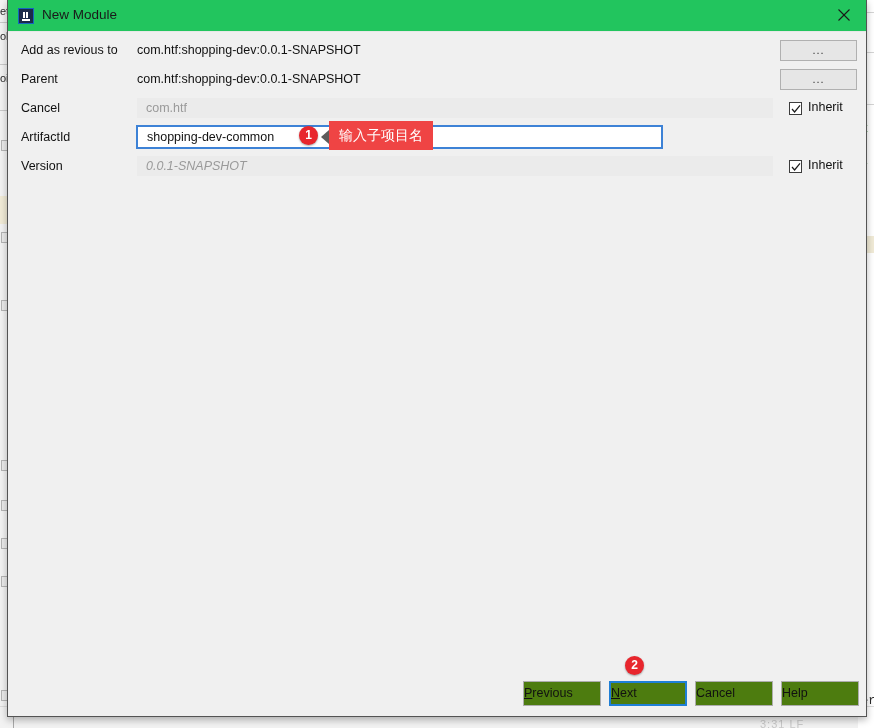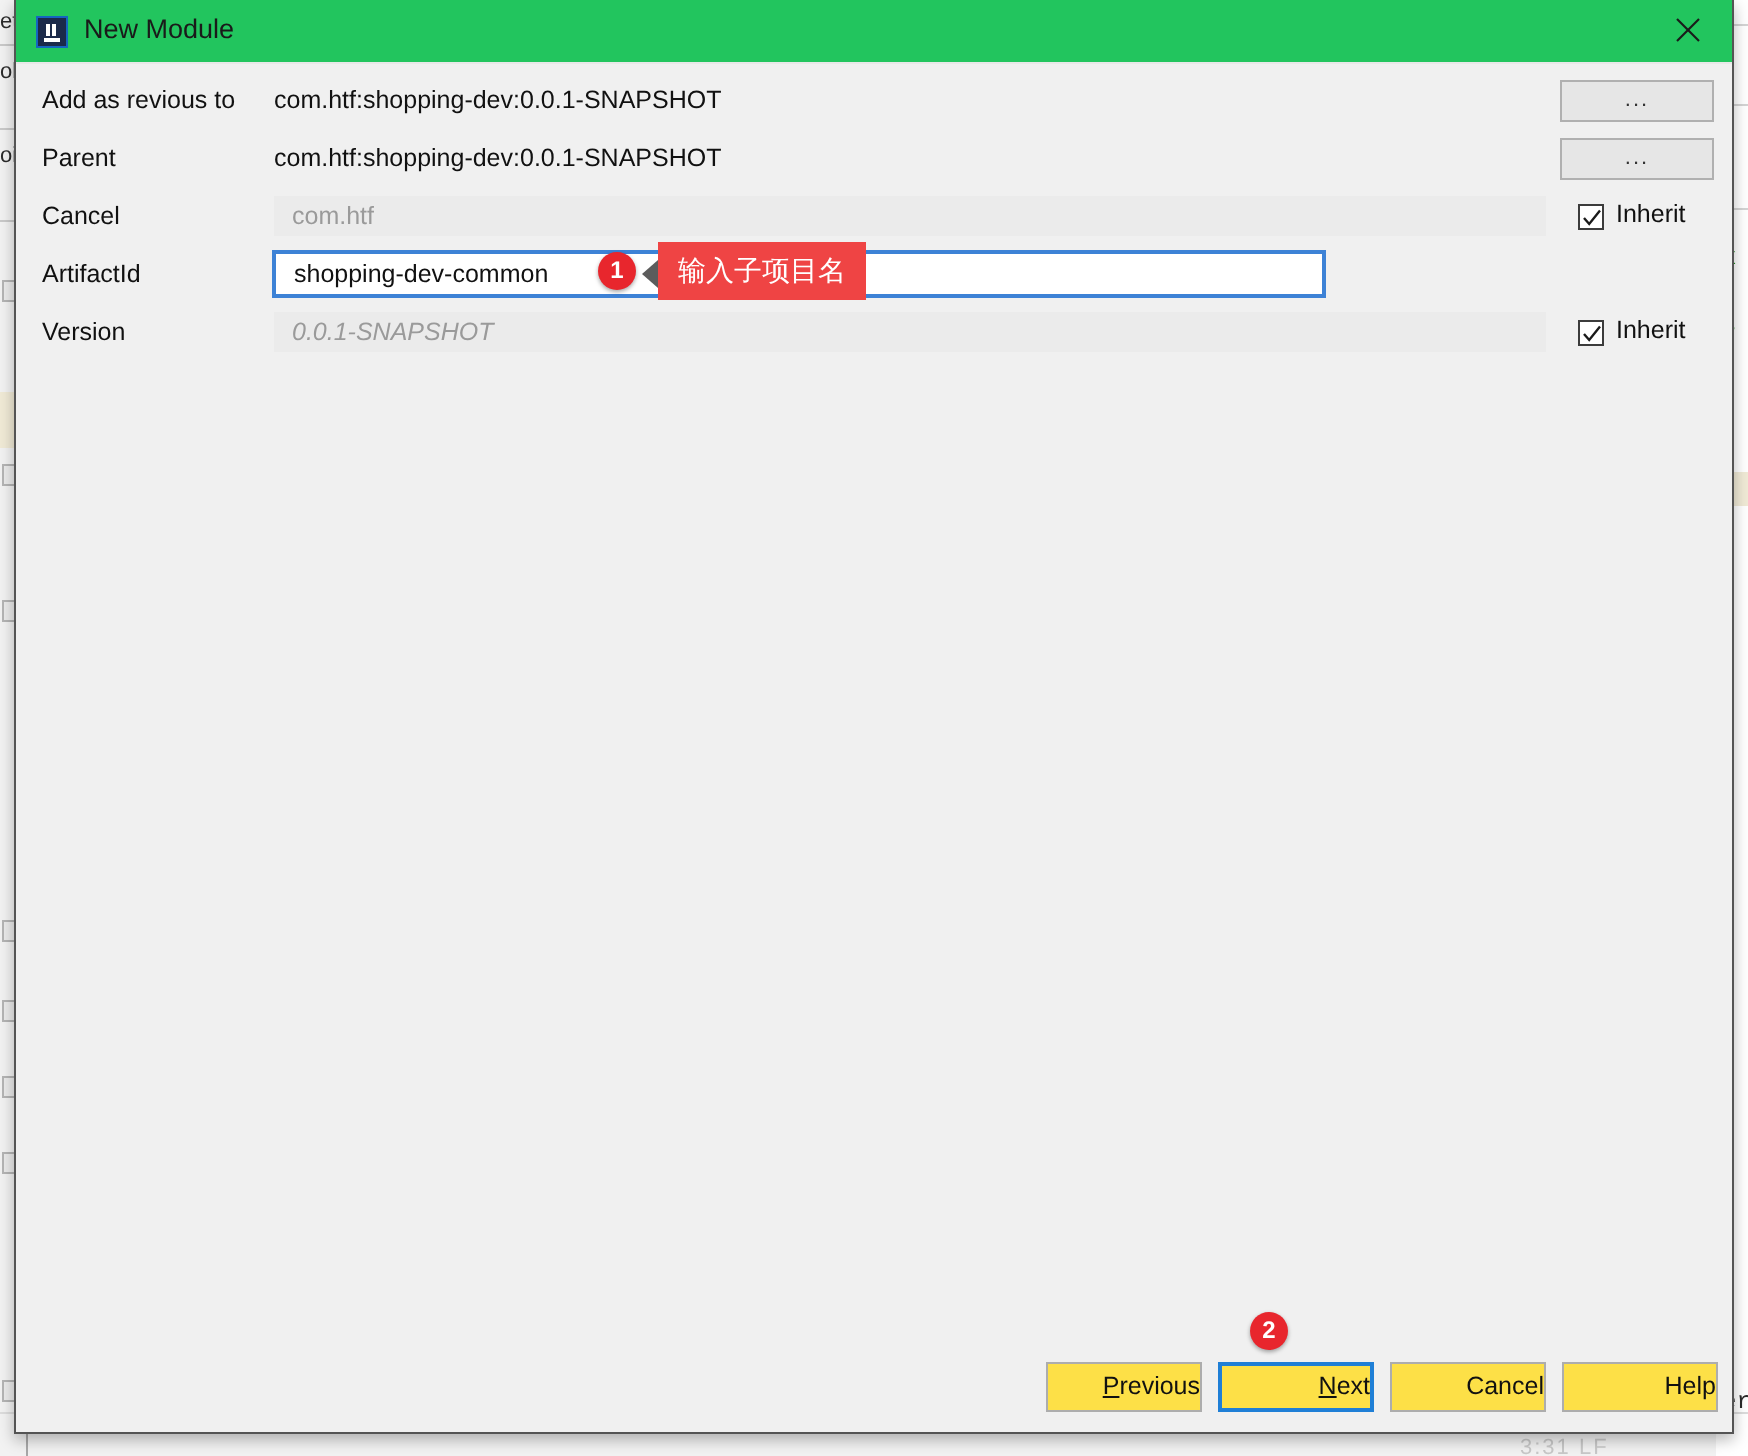--- a/index.html
+++ b/index.html
@@ -271,26 +271,26 @@
     font-weight: bold;
     text-align: center;
     line-height: 19px;
     box-shadow: 0 1px 2px rgba(0,0,0,0.35);
   }
 
   
   .btn {
     position: absolute;
     height: 25px;
-    background: #fde047;
+    background: #4d7c0f;
     border: 1px solid #adadad;
     box-sizing: border-box;
     font-size: 12.5px;
     color: #111;
-    text-align: right;
+    text-align: left;
     line-height: 23px;
     cursor: pointer;
     white-space: nowrap;
   }
   .btn.focus {
     border: 2px solid #1f7fd6;
     line-height: 21px;
   }
   .mnem { text-decoration: underline; }
 </style>

